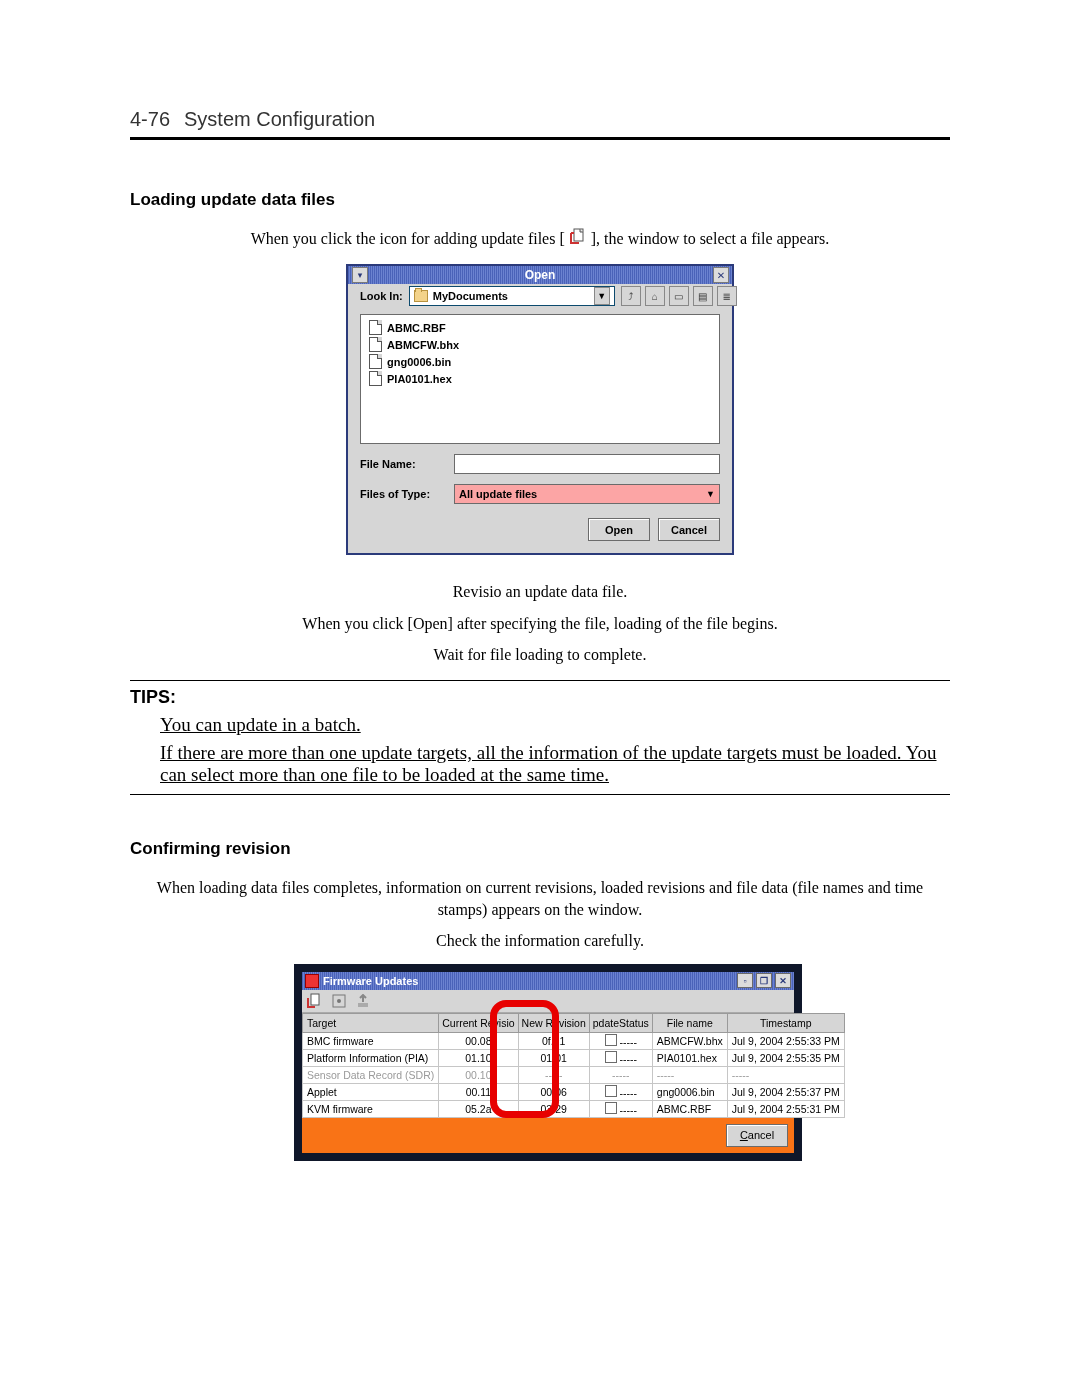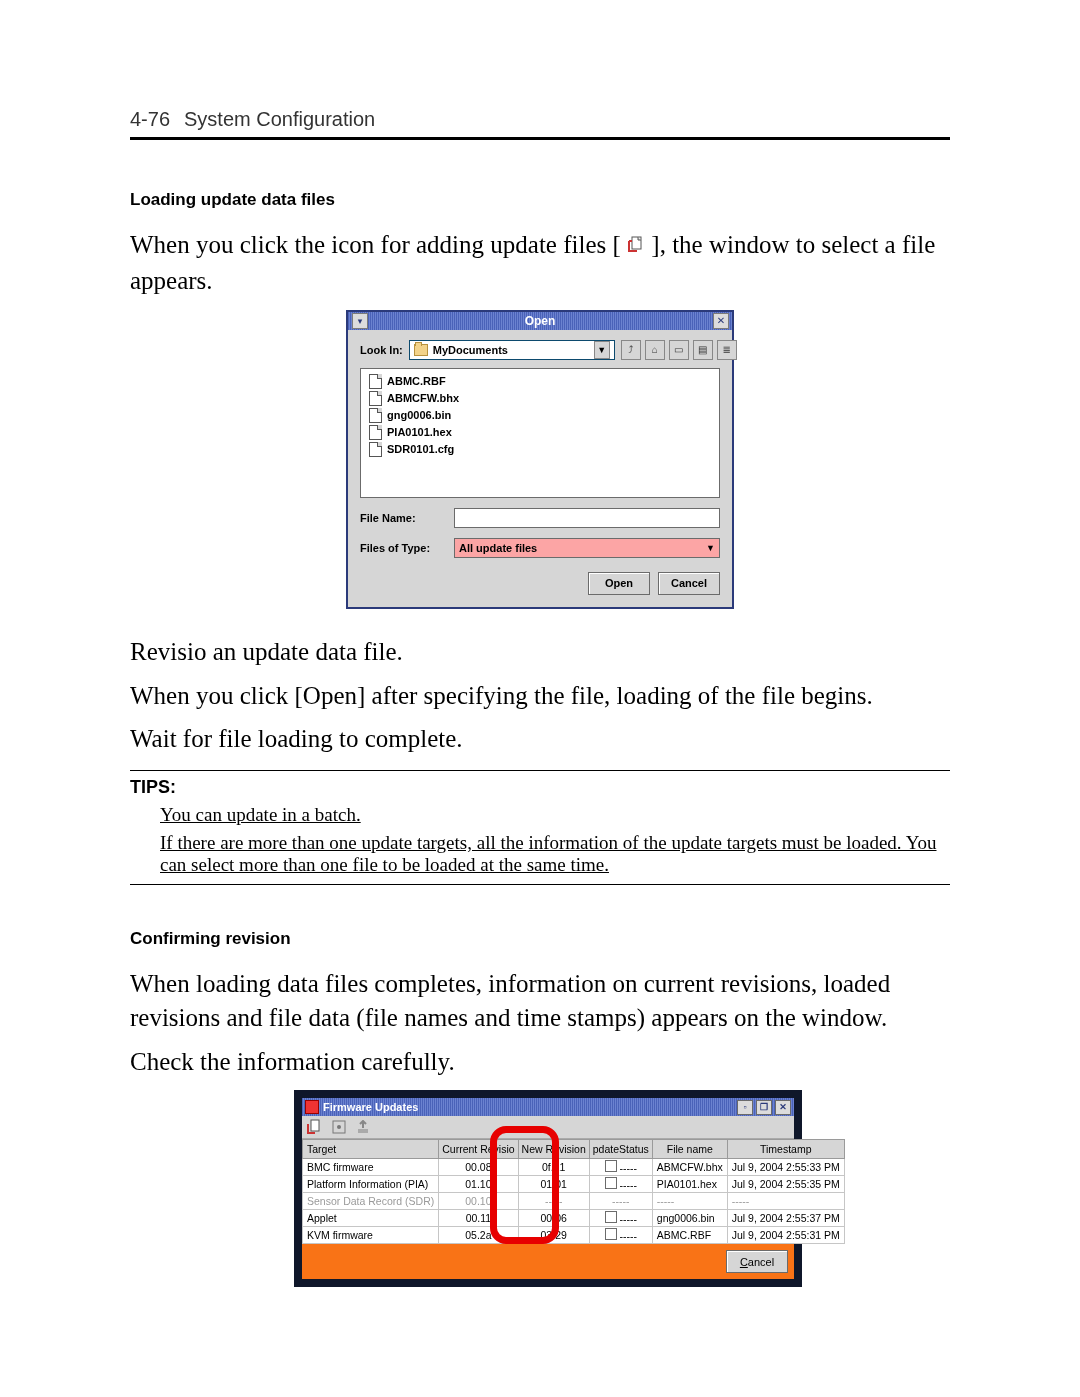--- a/index.html
+++ b/index.html
@@ -1,32 +1,32 @@
 <!DOCTYPE html>
 <html><head>
 <meta charset="utf-8">
 <style>
   html,body{margin:0;padding:0;background:#fff;font-family:"Times New Roman",Times,serif;color:#000;}
   .page{width:1080px;min-height:1397px;margin:8px auto;padding:100px 130px 60px 130px;box-sizing:border-box;position:relative;}
   .header-line{display:flex;gap:14px;font-family:Arial,Helvetica,sans-serif;font-size:20px;color:#333;margin-bottom:6px;}
   .hr-thick{border:none;border-top:3px solid #000;margin:0 0 50px 0;}
   .sect-title{font-family:Arial,Helvetica,sans-serif;font-weight:bold;font-size:17px;margin:0 0 18px 0;}
-  p.body{font-size:25px;margin:0 0 10px 0;line-height:1.35;}
+  p.body{font-size:16px;margin:0 0 10px 0;line-height:1.35;text-align:center;}
   .tip-bar{border-top:1px solid #000;margin:14px 0 4px 0;}
   .tip-bar2{border-top:1px solid #000;margin:8px 0 0 0;}
   .tips-label{font-family:Arial,Helvetica,sans-serif;font-weight:bold;font-size:18px;margin:6px 0 6px 0;}
   .tips-block p{font-size:19px;margin:0 0 6px 30px;text-decoration:underline;}
   .inline-icon{display:inline-block;vertical-align:middle;position:relative;top:-2px;}
   
   .dlg{width:384px;margin:12px auto 26px auto;border:2px solid #2b3a7a;background:#d6d6d6;font-family:Tahoma,Arial,sans-serif;font-size:11px;color:#000;}
   .dlg-title{height:18px;background:repeating-linear-gradient(90deg,#4a62b8,#4a62b8 1px,#6b82d0 1px,#6b82d0 2px);display:flex;align-items:center;position:relative;}
   .dlg-title .chev{width:14px;height:14px;margin:0 4px;background:#dcdcdc;border:1px solid #7a7a7a;display:flex;align-items:center;justify-content:center;color:#2b3a7a;font-size:9px;}
   .dlg-title .ttxt{position:absolute;left:0;right:0;text-align:center;color:#fff;font-weight:bold;font-size:12px;}
   .dlg-title .xbtn{width:14px;height:14px;margin:0 3px 0 auto;background:#dcdcdc;border:1px solid #7a7a7a;display:flex;align-items:center;justify-content:center;color:#2b3a7a;font-size:10px;position:relative;z-index:2;}
-  .dlg-body{padding:10px 12px 12px 12px;}
+  .dlg-body{padding:2px 12px 12px 12px;}
   .row{display:flex;align-items:center;gap:6px;margin-bottom:8px;}
   .lbl{font-weight:bold;font-size:11px;white-space:nowrap;}
   .combo{flex:0 0 196px;height:18px;border:1px solid #0c4a6e;background:#fff;display:flex;align-items:center;padding:0 4px;gap:5px;}
   .folder-mini{width:12px;height:10px;background:#f3d38a;border:1px solid #b8923e;position:relative;}
   .folder-mini::before{content:"";position:absolute;top:-3px;left:0;width:5px;height:3px;background:#f3d38a;border:1px solid #b8923e;border-bottom:none;}
   .combo .carrow{margin-left:auto;width:14px;height:16px;background:#d6d6d6;border:1px solid #888;display:flex;align-items:center;justify-content:center;font-size:9px;}
   .tb{display:flex;gap:4px;margin-left:auto;}
   .tbtn{width:18px;height:18px;background:#d6d6d6;border:1px solid #888;display:flex;align-items:center;justify-content:center;font-size:10px;color:#333;}
   .file-area{height:120px;background:#fff;border:1px solid #6b6b6b;padding:4px 0;}
   .frow{display:flex;align-items:center;gap:5px;padding:1px 8px;font-weight:bold;font-size:11px;}
@@ -121,24 +121,20 @@
             <span>ABMCFW.bhx</span>
           </div>
         <div class="frow">
             <span class="fico"></span>
             <span>gng0006.bin</span>
           </div>
         <div class="frow">
             <span class="fico"></span>
             <span>PIA0101.hex</span>
           </div>
-        <div class="frow">
-            <span class="fico"></span>
-            <span>SDR0101.cfg</span>
-          </div>
       </div>
       <div class="field-row">
         <span class="lbl"><span>File Name:</span></span>
         <div class="tfield">
             <span></span>
           </div>
       </div>
       <div class="field-row">
         <span class="lbl"><span>Files of Type:</span></span>
         <div class="tsel">

